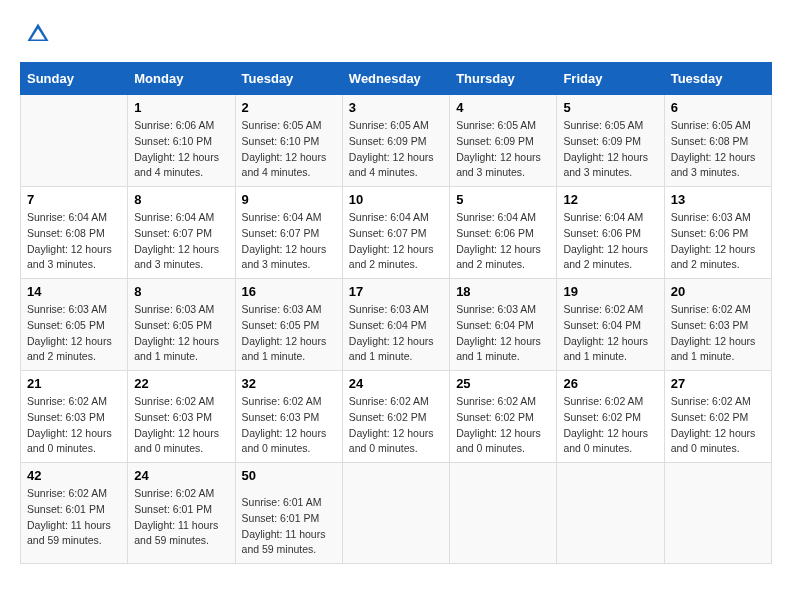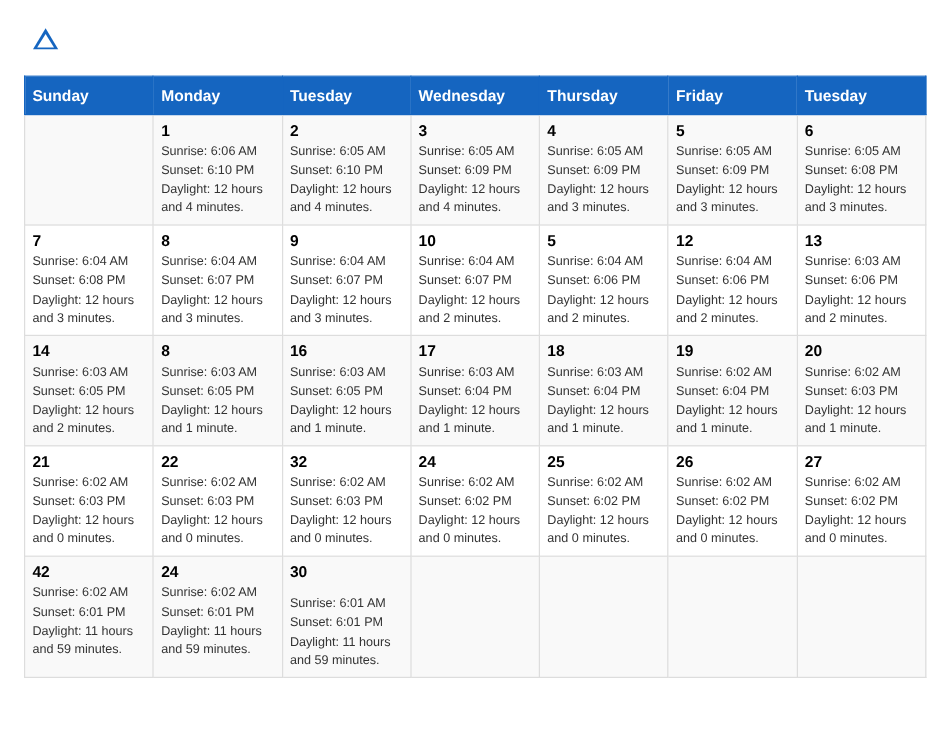--- a/index.html
+++ b/index.html
@@ -329,21 +329,21 @@
 and 59 minutes.</div>
         </td>
         <td>
           <div class="day-num">24</div>
           <div class="day-info" style="white-space: pre-line;">Sunrise: 6:02 AM
 Sunset: 6:01 PM
 Daylight: 11 hours
 and 59 minutes.</div>
         </td>
         <td>
-          <div class="day-num">30</div>
+          <div class="day-num">50</div>
           <div class="day-info" style="white-space: pre-line; margin-top: 12px;">Sunrise: 6:01 AM
 Sunset: 6:01 PM
 Daylight: 11 hours
 and 59 minutes.</div>
         </td>
         <td class="empty-cell"></td>
         <td class="empty-cell"></td>
         <td class="empty-cell"></td>
         <td class="empty-cell"></td>
       </tr>

